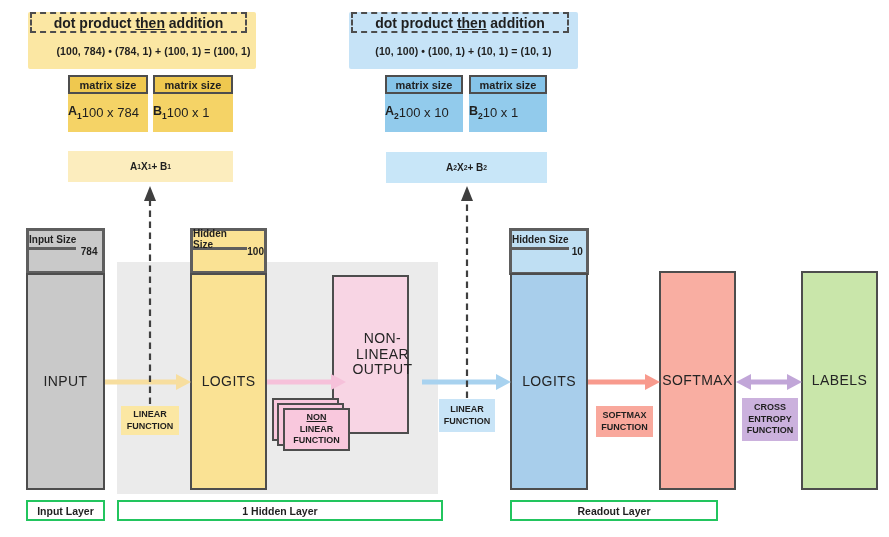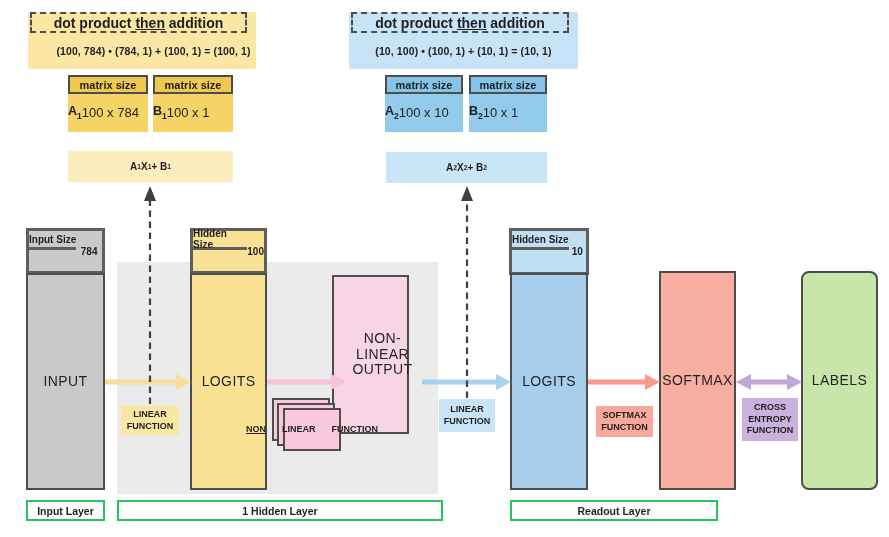--- a/index.html
+++ b/index.html
@@ -30,23 +30,23 @@
                     justify-content:center; font-weight:bold; font-size:10px; }
   .sizebox .cell2 { flex:1; display:flex; align-items:center; justify-content:center; font-weight:bold; font-size:10px; }
 
   
   .col { border:2px solid #4d4d4d; display:flex; flex-direction:column; align-items:center; justify-content:center;
          font-size:14px; letter-spacing:0.4px; color:#242424; text-align:center; line-height:1.12; }
 
   
   .fnlabel { display:flex; flex-direction:column; align-items:center; justify-content:center;
              font-weight:bold; font-size:9px; line-height:1.32; text-align:center; }
-  .fn-stackbox { width:58px; height:43px; background:#F9C8DD; border:2px solid #4d4d4d; display:flex;
-                 flex-direction:row; align-items:center; justify-content:center; font-weight:bold;
-                 font-size:9px; line-height:1.3; text-align:center;gap:16px; }
+  .fn-stackbox { width:67px; height:43px; background:#F9C8DD; border:2px solid #4d4d4d; display:flex;
+                 flex-direction:column; align-items:center; justify-content:center; font-weight:bold;
+                 font-size:9px; line-height:1.3; text-align:center; }
 
   
   .layerlabel { background:#fff; border:2px solid #22c55e; display:flex; align-items:center; justify-content:center;
                 font-weight:bold; font-size:10.5px; }
 
   svg.overlay { position:absolute; left:0; top:0; width:889px; height:537px; pointer-events:none; }
 </style>
 </head>
 <body>
 
@@ -135,21 +135,21 @@
     <span>NON-</span>
     <span>LINEAR</span>
     <span>OUTPUT</span>
   </div>
   <div class="abs col" style="left:510px; top:273px; width:78px; height:217px; background:#A8CEEB;">
     <span>LOGITS</span>
   </div>
   <div class="abs col" style="left:659px; top:271px; width:77px; height:219px; background:#F9AEA2;">
     <span>SOFTMAX</span>
   </div>
-  <div class="abs col" style="left:801px; top:271px; width:77px; height:219px; background:#C9E6AA;border-radius:8px;">
+  <div class="abs col" style="left:801px; top:271px; width:77px; height:219px; background:#C9E6AA;">
     <span>LABELS</span>
   </div>
 
   <svg class="overlay" viewBox="0 0 889 537">
 
     <line x1="105" y1="382" x2="178" y2="382" stroke-width="5" stroke="#F7DE9F"></line>
     <polygon points="176,374 191,382 176,390" fill="#F7DE9F"></polygon>
 
     <line x1="267" y1="382" x2="332" y2="382" stroke-width="5" stroke="#F6C1DA"></line>
     <polygon points="331,374 346,382 331,390" fill="#F6C1DA"></polygon>

